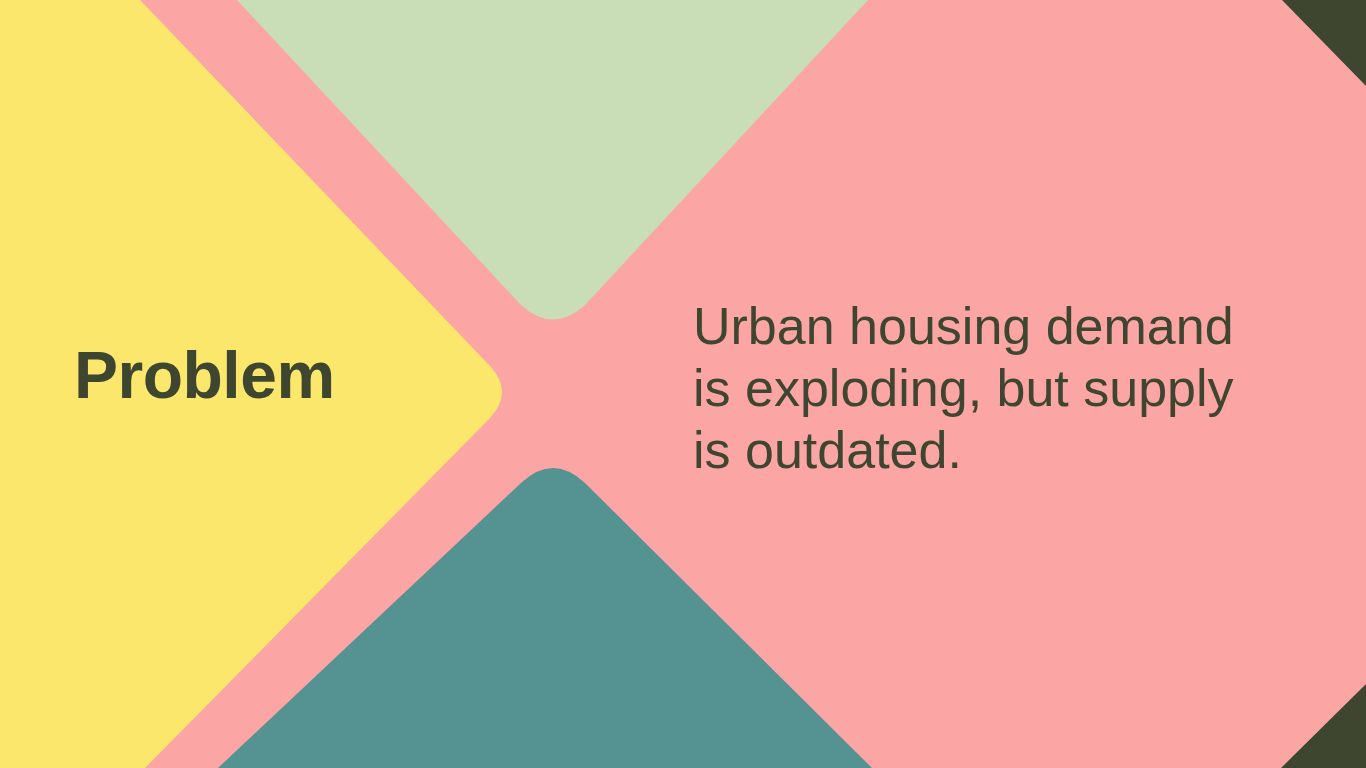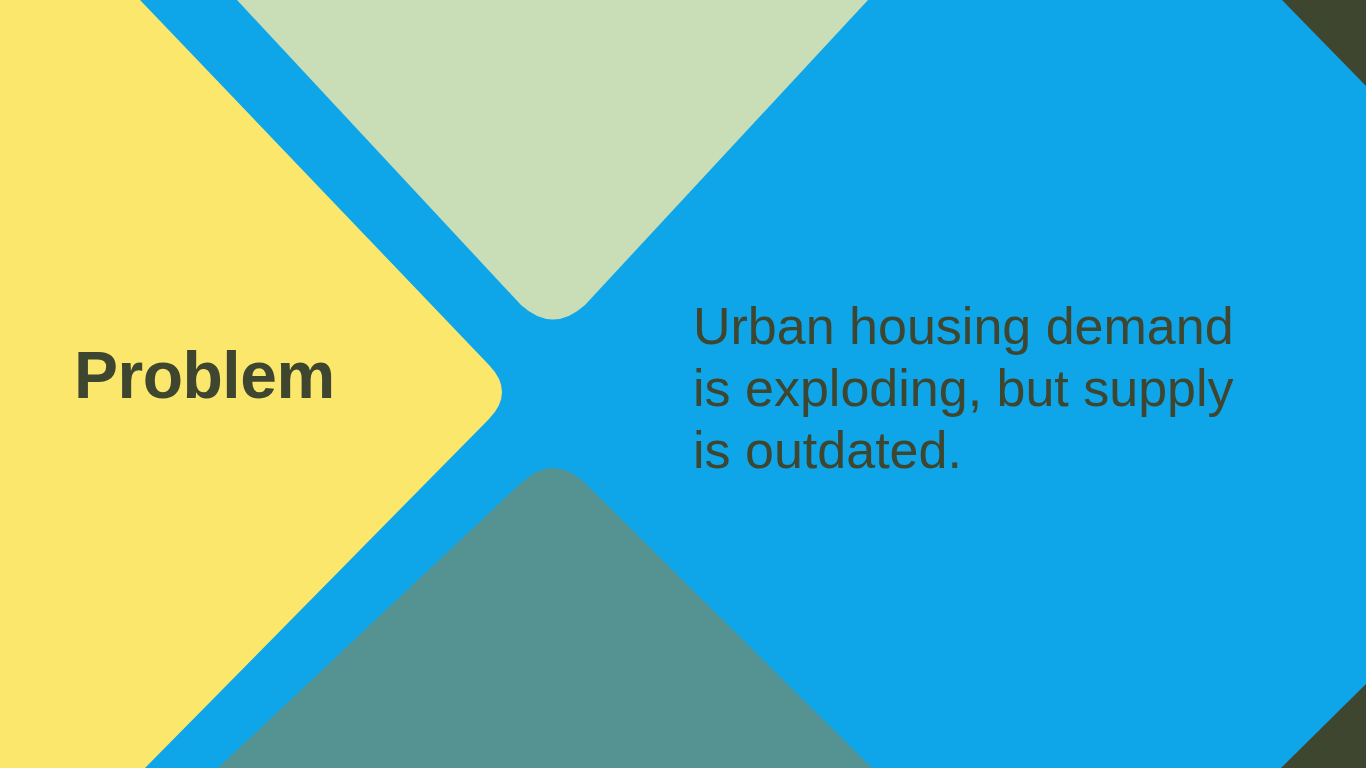--- a/index.html
+++ b/index.html
@@ -9,21 +9,21 @@
     background: #ffffff;
   }
   body {
     font-family: "Liberation Sans", sans-serif;
   }
   .slide {
     position: relative;
     width: 1366px;
     height: 768px;
     overflow: hidden;
-    background: #0ea5e9;
+    background: #fca5a5;
   }
   .shape-layer {
     position: absolute;
     left: 0;
     top: 0;
     width: 1366px;
     height: 768px;
   }
   .slide-title {
     position: absolute;

